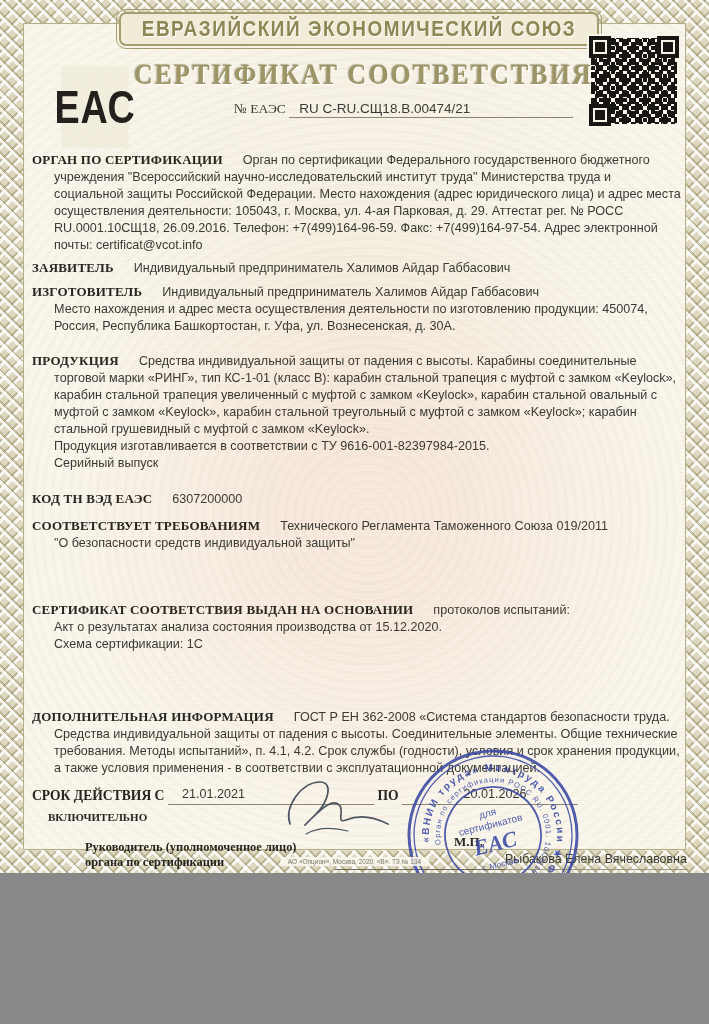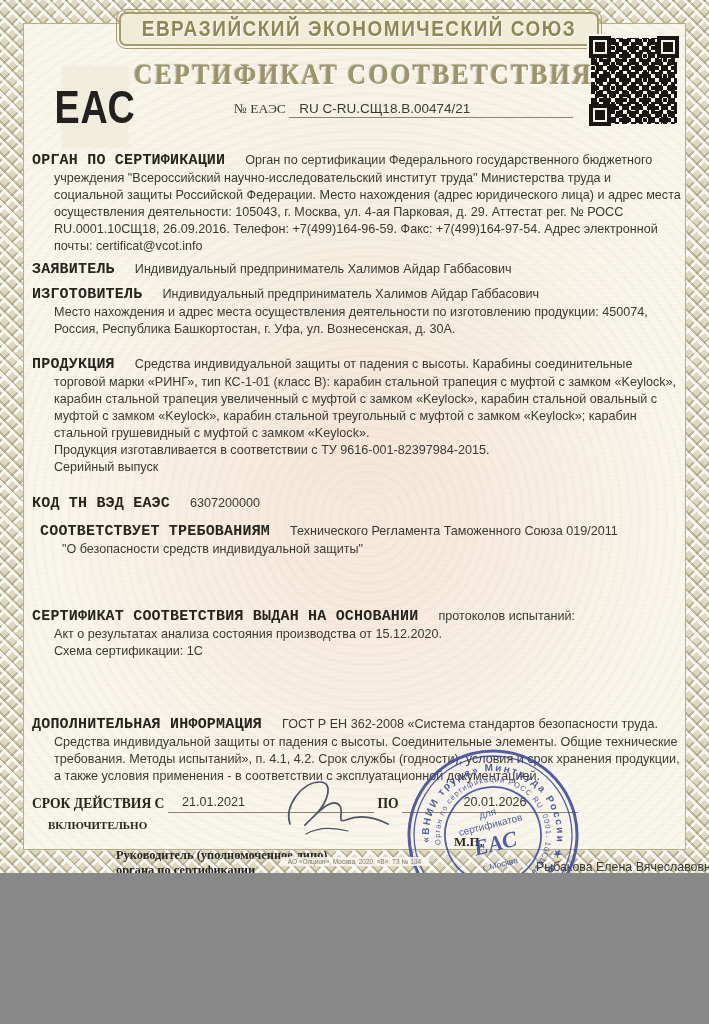--- a/index.html
+++ b/index.html
@@ -48,36 +48,36 @@
     font-family:"Liberation Sans",sans-serif;color:#3b3b36;padding:0 6px 1px 10px;}
   .series-line{position:absolute;left:215px;top:105px;font-size:13.5px;color:#3b3b36;
     font-family:"Liberation Serif",serif;}
   .red{color:#b8463a;font-weight:bold;}
   .serial{font-family:"Liberation Mono",monospace;font-weight:bold;letter-spacing:3px;color:#c1503f;}
   .series-gap{display:inline-block;width:46px;}
   
   .content{position:absolute;left:8px;right:4px;top:128px;font-size:12.6px;
     line-height:16.9px;color:#3a3a34;}
   .sec{padding-left:22px;margin-bottom:7px;}
-  .sec-h{font-family:Liberation Mono, monospace;font-weight:bold;font-size:15px;
+  .sec-h{font-family:Liberation Serif, serif;font-weight:bold;font-size:13px;
     color:#26251f;margin-left:-22px;margin-right:20px;letter-spacing:.2px;}
   .ln{display:block;}
   .gap-lg{margin-bottom:50px;}
   .gap-xl{margin-bottom:56px;}
   .gap-md{margin-bottom:20px;}
   
   .validity{padding-left:0;margin-top:10px;}
   .validity .lbl{font-family:"Liberation Serif",serif;font-weight:bold;font-size:13.6px;color:#26251f;}
   .fill{display:inline-block;border-bottom:1px solid #8b8570;padding:0 4px 1px 14px;vertical-align:bottom;}
   .fill.d1{min-width:188px;}
   .fill.d2{min-width:158px;text-align:center;}
   .incl{font-family:"Liberation Serif",serif;font-weight:bold;font-size:11px;color:#26251f;margin-top:4px;margin-left:16px;}
   
   .sig-row{display:grid;grid-template-columns:250px 170px 1fr;
-    margin-left:84px;margin-top:14px;align-items:end;}
+    margin-left:53px;margin-top:14px;align-items:end;}
   .sig-label{font-family:"Liberation Serif",serif;font-weight:bold;font-size:12.4px;
     line-height:15px;color:#26251f;}
   .sig-line{position:relative;height:16px;border-bottom:1px solid #6f695a;}
   .sig-caption{position:absolute;left:0;right:0;top:17px;text-align:center;
     font-size:7px;color:#6f695a;}
   .sig-name{position:relative;font-size:12.4px;color:#3a3a34;border-bottom:1px solid #9a947e;
     padding-bottom:1px;white-space:nowrap;}
   .fio{position:absolute;left:4px;top:18px;font-size:7px;color:#6f695a;}
   .mp{position:absolute;left:430px;top:810px;font-family:"Liberation Serif",serif;
     font-weight:bold;font-size:13px;color:#2a2925;z-index:2;}
@@ -127,21 +127,21 @@
       <div class="sec gap-md" style="margin-top:18px;">
         <span class="sec-h">ПРОДУКЦИЯ</span><span>Средства индивидуальной защиты от падения с высоты. Карабины соединительные торговой марки «РИНГ», тип КС-1-01 (класс В): карабин стальной трапеция с муфтой с замком «Keylock», карабин стальной трапеция увеличенный с муфтой с замком «Keylock», карабин стальной овальный с муфтой с замком «Keylock», карабин стальной треугольный с муфтой с замком «Keylock»; карабин стальной грушевидный с муфтой с замком «Keylock».</span>
         <span class="ln">Продукция изготавливается в соответствии с ТУ 9616-001-82397984-2015.</span>
         <span class="ln">Серийный выпуск</span>
       </div>
 
       <div class="sec">
         <span class="sec-h">КОД ТН ВЭД ЕАЭС</span><span>6307200000</span>
       </div>
 
-      <div class="sec gap-lg" style="margin-top:10px;margin-left:8px;">
+      <div class="sec gap-lg" style="margin-top:10px;">
         <span class="sec-h">СООТВЕТСТВУЕТ ТРЕБОВАНИЯМ</span><span>Технического Регламента Таможенного Союза 019/2011</span>
         <span class="ln">"О безопасности средств индивидуальной защиты"</span>
       </div>
 
       <div class="sec gap-xl">
         <span class="sec-h">СЕРТИФИКАТ СООТВЕТСТВИЯ  ВЫДАН НА ОСНОВАНИИ</span><span>протоколов испытаний:</span>
         <span class="ln">Акт о результатах анализа состояния производства от 15.12.2020.</span>
         <span class="ln">Схема сертификации: 1С</span>
       </div>
 

